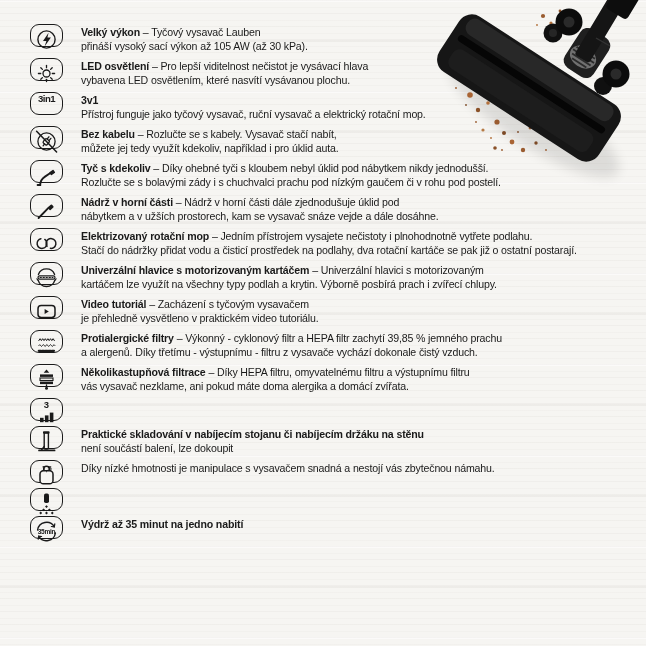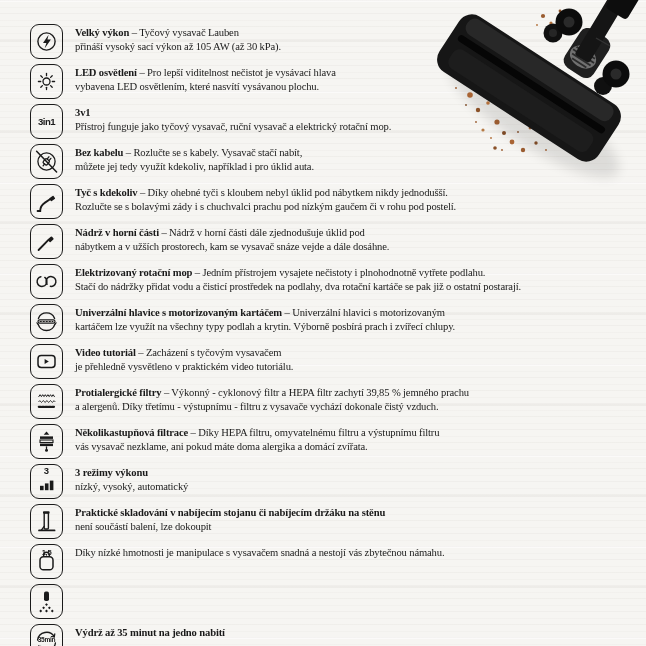--- a/index.html
+++ b/index.html
@@ -7,26 +7,26 @@
     width:646px;height:646px;overflow:hidden;position:relative;
     font-family:"Liberation Sans",sans-serif;color:#1a1a1a;
     background-color:#f6f5f2;
     background-image:
       repeating-linear-gradient(180deg, rgba(120,110,100,0.05) 0 1px, rgba(0,0,0,0) 1px 7px, rgba(120,110,100,0.03) 7px 8px, rgba(0,0,0,0) 8px 13px),
       repeating-linear-gradient(180deg, rgba(255,255,255,0.55) 0 2px, rgba(0,0,0,0) 2px 40px, rgba(100,90,80,0.06) 40px 42px, rgba(0,0,0,0) 42px 91px);
   }
   .features{position:absolute;left:30px;top:24px;display:flex;flex-direction:column;gap:5px;z-index:2;}
   .row{display:flex;align-items:flex-start;}
   .icon-box{
-    width:33px;height:35px;box-sizing:border-box;flex:0 0 33px;
+    width:33px;height:23px;box-sizing:border-box;flex:0 0 33px;
     border:1.7px solid #1a1a1a;border-radius:9px;position:relative;
-    display:flex;align-items:center;justify-content:center;
+    display:flex;align-items:flex-start;justify-content:center;
   }
   .icon-box svg{display:block;}
-  .txt{margin-left:12px;margin-top:2px;font-family:Liberation Serif, serif;}
+  .txt{margin-left:18px;margin-top:2px;}
   .l1,.l2{font-size:10.6px;line-height:13.5px;white-space:nowrap;letter-spacing:-0.15px;}
   .l1 b{font-weight:700;}
   .t3in1{font-weight:800;font-size:9.6px;letter-spacing:-0.6px;}
   .tnum{position:absolute;left:0;right:0;text-align:center;font-weight:800;}
   .t3{top:0px;font-size:9.5px;}
   .t15{top:3px;font-size:7.6px;letter-spacing:-0.3px;}
   .t35{top:11px;font-size:6.6px;letter-spacing:-0.3px;}
   .product{position:absolute;top:0;right:0;z-index:1;}
 </style>
 </head>
@@ -268,24 +268,20 @@
 
   <div class="row">
     <div class="icon-box">
       <span class="tnum t3">3</span>
       <svg width="29" height="29" viewBox="0 0 29 29" fill="#1a1a1a">
         <rect x="8" y="18.8" width="3.6" height="4.4"></rect>
         <rect x="12.9" y="16.4" width="3.6" height="6.8"></rect>
         <rect x="17.8" y="13.6" width="3.6" height="9.6"></rect>
       </svg>
     </div>
-    <div class="txt">
-        <div class="l1"><b>3 režimy výkonu</b> <span></span></div>
-    <div class="l2">nízký, vysoký, automatický</div>
-      </div>
   </div>
 
   <div class="row">
     <div class="icon-box">
       <svg width="29" height="29" viewBox="0 0 29 29" fill="none" stroke="#1a1a1a" stroke-linecap="round">
         <rect x="12.2" y="5.6" width="4.2" height="16.4" rx="1.1" stroke-width="1.4"></rect>
         <rect x="11" y="4.2" width="6.6" height="2.6" rx="0.8" fill="#1a1a1a" stroke="none"></rect>
         <line x1="7" y1="23.4" x2="22.6" y2="23.4" stroke-width="1.7"></line>
         <line x1="9.4" y1="23.2" x2="12.2" y2="19.4" stroke-width="1.4"></line>
       </svg>

